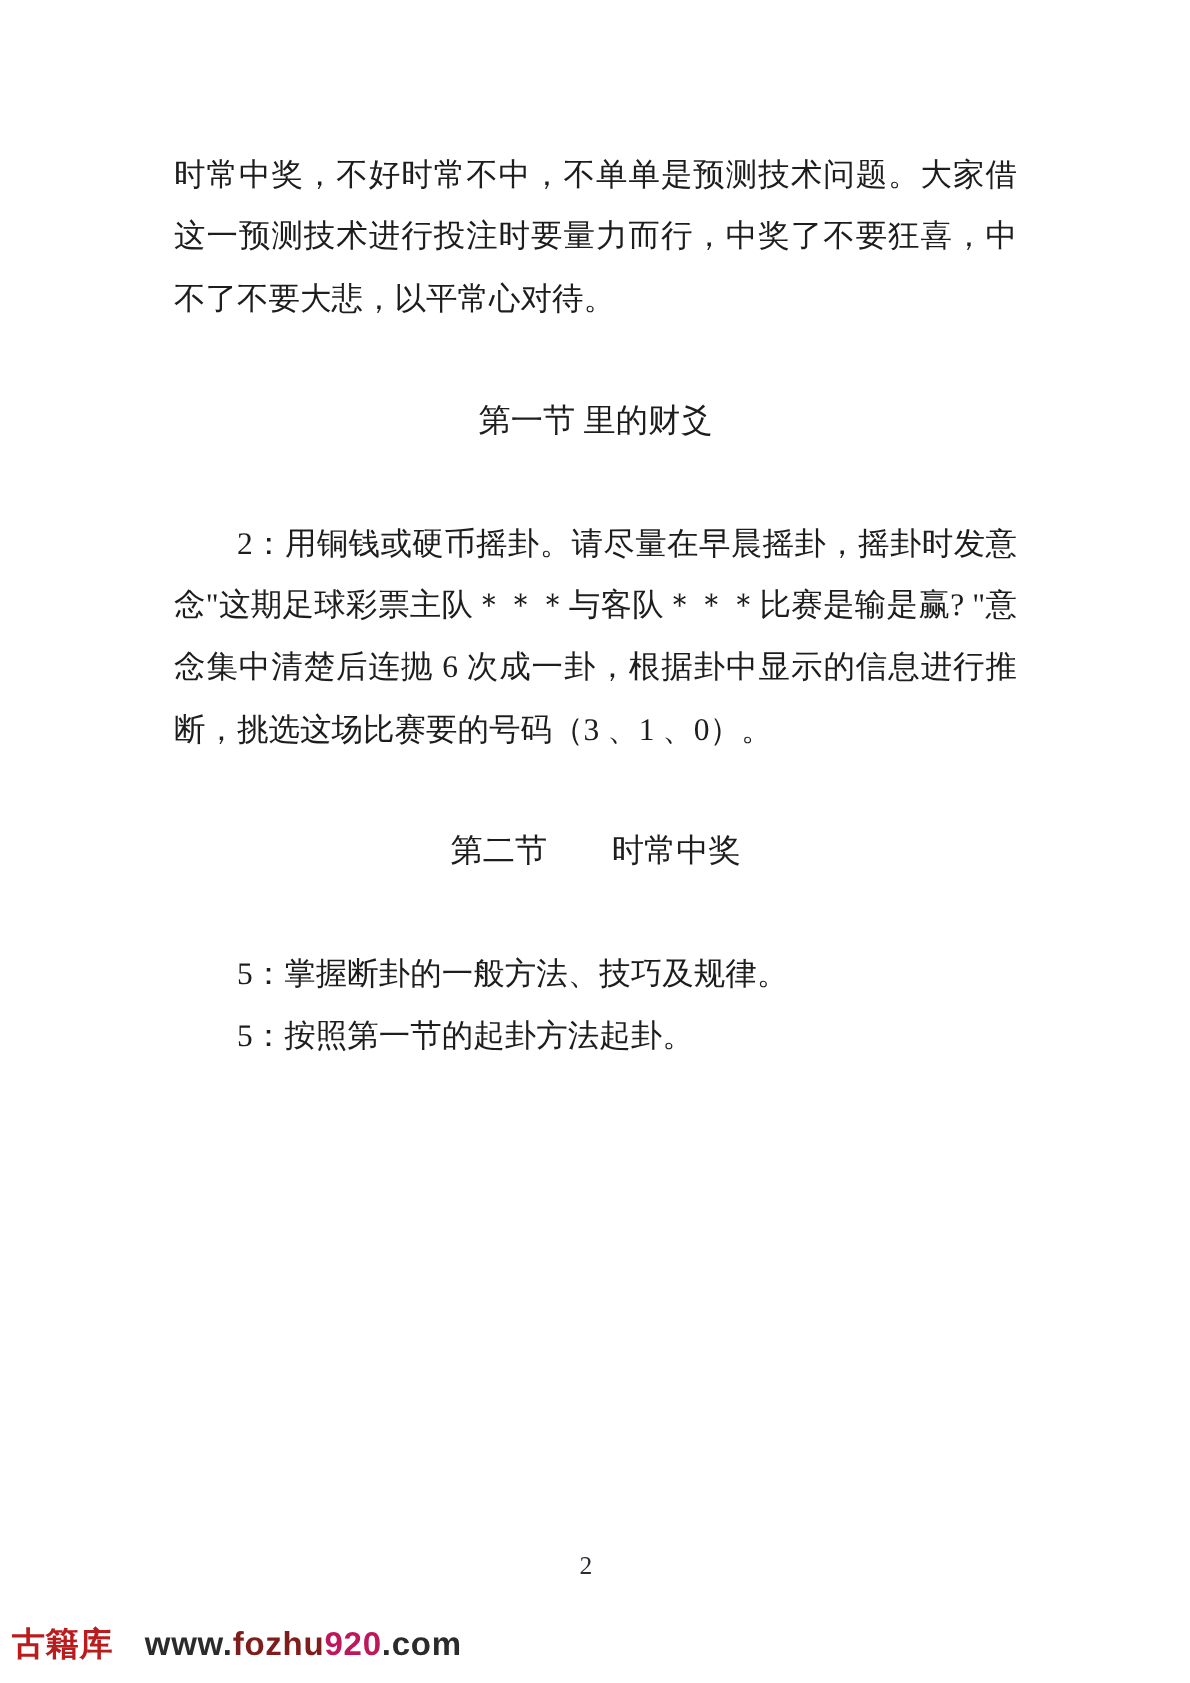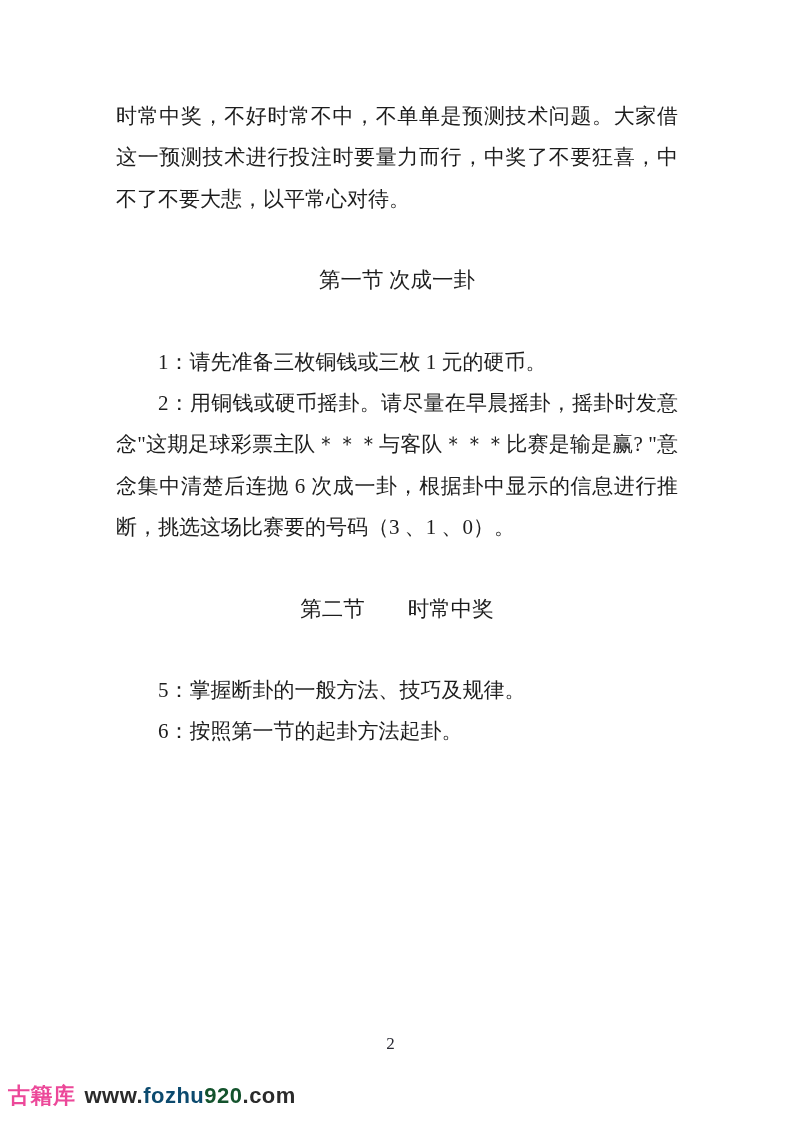--- a/index.html
+++ b/index.html
@@ -53,46 +53,45 @@
     left: 8px;
     top: 1081px;
     font-family: "Liberation Sans", "DejaVu Sans", sans-serif;
     font-weight: bold;
     font-size: 22px;
     color: #2b2b2b;
     letter-spacing: 0.5px;
     white-space: nowrap;
   }
   .wm-site {
-    margin-right: 9px;
-    color: #ec4899;
+    margin-right: 21px;
+    color: #b91c1c;
   }
-  .wm-green { color: #0c4a6e; }
-  .wm-red   { color: #14532d; }
+  .wm-green { color: #7f1d1d; }
+  .wm-red   { color: #be185d; }
 </style>
 </head>
 <body>
 
 <div class="page">
 
   <div class="content">
 
     <p class="para">时常中奖，不好时常不中，不单单是预测技术问题。大家借这一预测技术进行投注时要量力而行，中奖了不要狂喜，中不了不要大悲，以平常心对待。</p>
 
-    <h2 class="heading">第一节 次成一卦</h2>
+    <h2 class="heading">第一节 里的财爻</h2>
 
-    <p class="para indent">1：请先准备三枚铜钱或三枚 1 元的硬币。</p>
 
     <p class="para indent">2：用铜钱或硬币摇卦。请尽量在早晨摇卦，摇卦时发意念"这期足球彩票主队＊＊＊与客队＊＊＊比赛是输是赢? "意念集中清楚后连抛 6 次成一卦，根据卦中显示的信息进行推断，挑选这场比赛要的号码（3 、1 、0）。</p>
 
     <h2 class="heading">第二节　　时常中奖</h2>
 
     <p class="para indent">5：掌握断卦的一般方法、技巧及规律。</p>
 
-    <p class="para indent">6：按照第一节的起卦方法起卦。</p>
+    <p class="para indent">5：按照第一节的起卦方法起卦。</p>
 
 
   </div>
 
   <div class="page-number">2</div>
 
   <div class="watermark">
     <span class="wm-site">古籍库</span><span>www.</span><span class="wm-green">fozhu</span><span class="wm-red">920</span><span>.com</span>
   </div>
 

